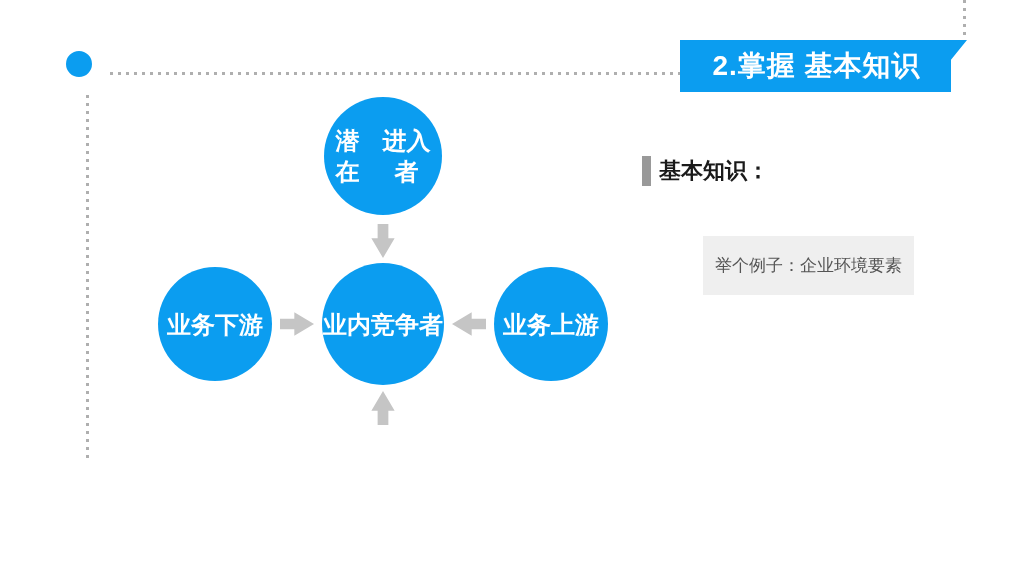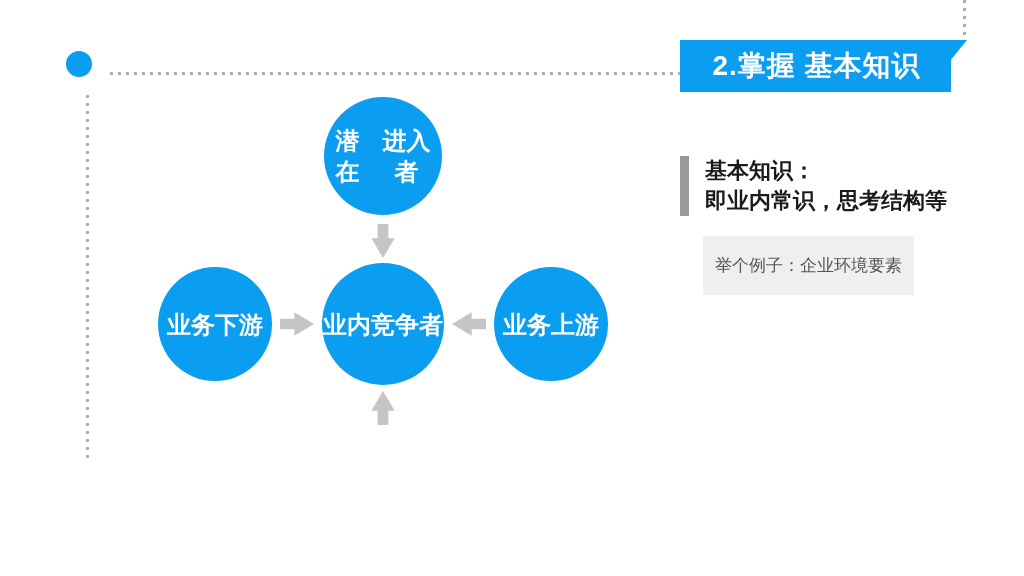--- a/index.html
+++ b/index.html
@@ -17,21 +17,21 @@
   .dotted-v{position:absolute;width:3px;background-image:repeating-linear-gradient(to bottom,var(--dotted) 0 3px,transparent 3px 8px);}
 
   .donut{position:absolute;left:66px;top:51px;width:18px;height:18px;background:#fff;
          border:13px solid var(--accent);border-radius:50%;}
 
   .banner{position:absolute;left:680px;top:40px;width:287px;height:52px;background:var(--accent);
           color:#ffffff;font-size:28px;font-weight:bold;display:flex;align-items:center;justify-content:center;
           padding-right:14px;letter-spacing:1px;
           clip-path:polygon(0 0,100% 0,calc(100% - 16px) 38%,calc(100% - 16px) 100%,0 100%);}
 
-  .note{position:absolute;left:680px;top:156px;display:flex;gap:16px;}
+  .note{position:absolute;left:642px;top:156px;display:flex;gap:8px;}
   .note-bar{width:9px;background:var(--bar);}
   .note-text{font-size:22px;font-weight:bold;color:#1a1a1a;line-height:30px;white-space:nowrap;}
 
   .example{position:absolute;left:703px;top:236px;background:var(--example-bg);color:#555555;
            font-size:17px;padding:18px 12px;white-space:nowrap;}
 
   .node{position:absolute;border-radius:50%;background:var(--accent);color:#ffffff;
         display:flex;flex-direction:row;align-items:center;justify-content:center;
         font-weight:bold;font-size:24px;line-height:31px;text-align:center;}
 
@@ -50,21 +50,20 @@
   <div class="donut"></div>
 
   <div class="banner">
     <span>2.掌握 基本知识</span>
   </div>
 
   <div class="note">
     <div class="note-bar"></div>
     <div class="note-text">
       <div>基本知识：</div>
-      <div>即业内常识，思考结构等</div>
     </div>
   </div>
 
   <div class="example">举个例子：企业环境要素</div>
 
   <div class="node" style="left:324px;top:97px;width:118px;height:118px;">
     <span>潜在</span>
     <span>进入者</span>
   </div>
 

